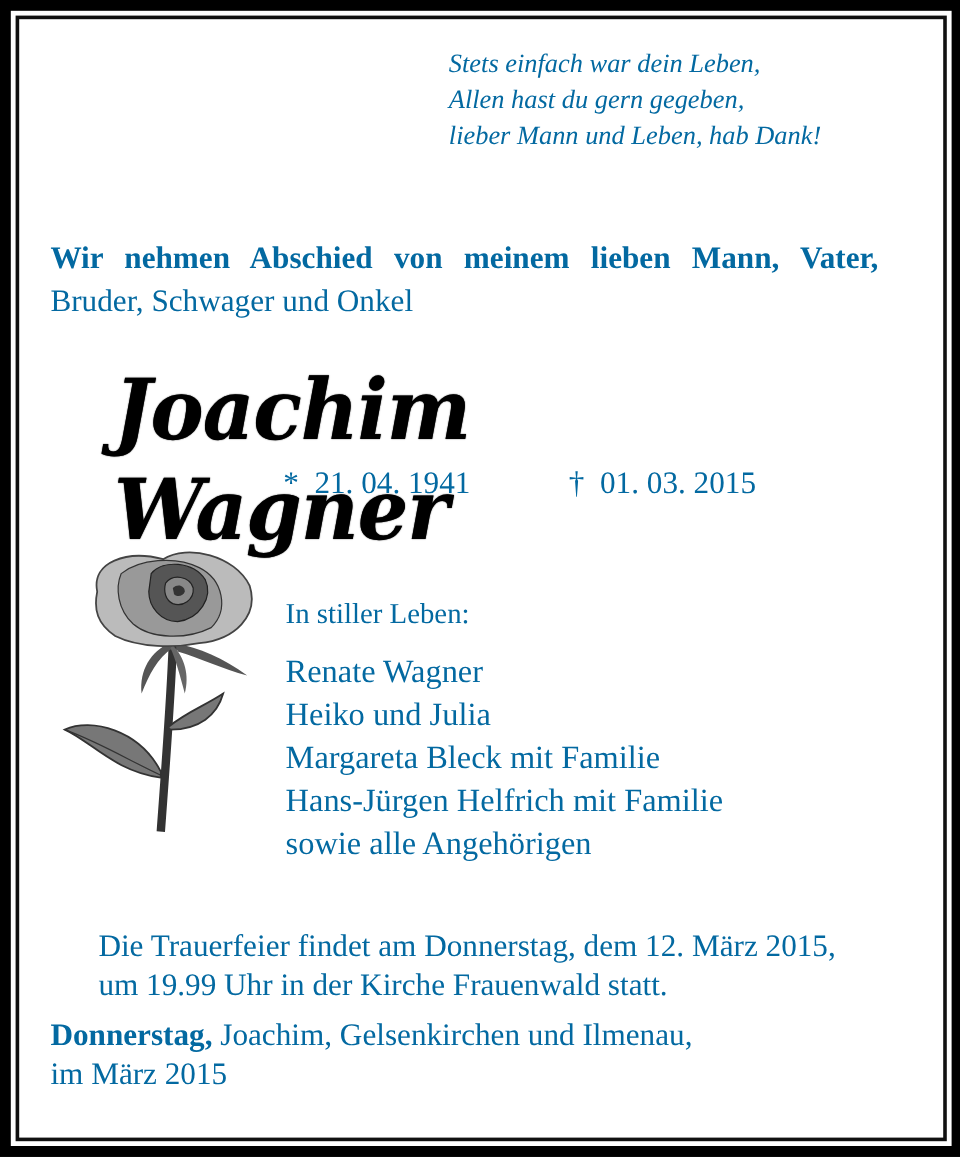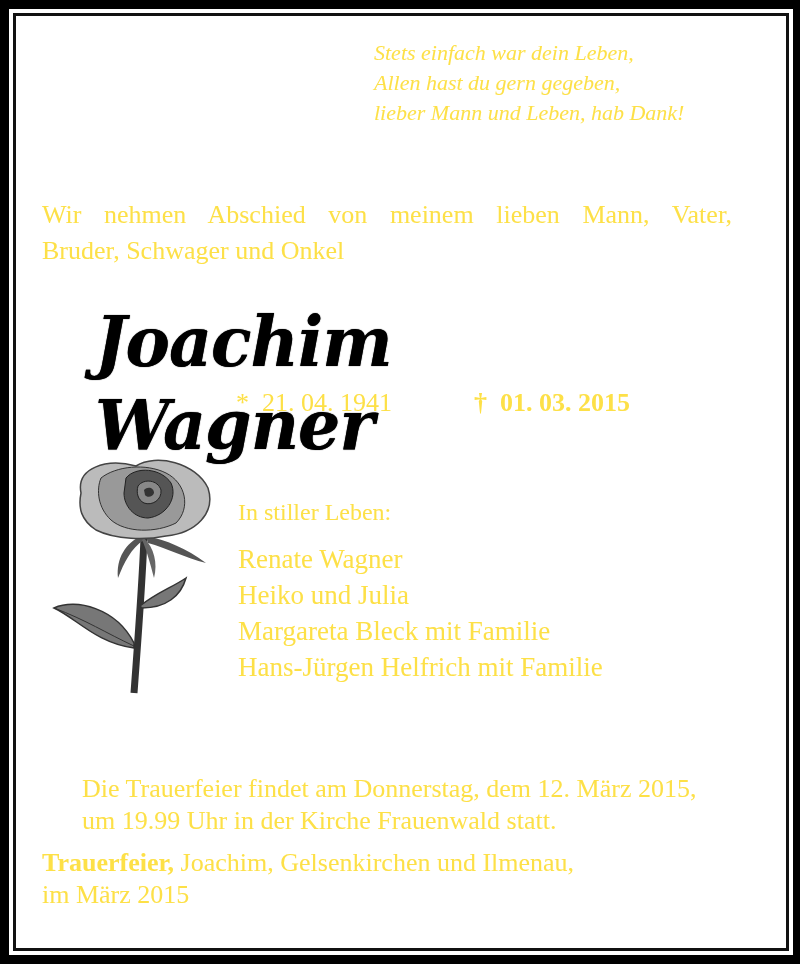--- a/index.html
+++ b/index.html
@@ -6,42 +6,42 @@
     body { width: 800px; height: 964px; position: relative; overflow: hidden; }
     .outer {
       position: absolute; left: 9px; top: 9px; right: 7px; bottom: 9px;
       background: #fff;
     }
     .inner {
       position: absolute; left: 4px; top: 4px; right: 4px; bottom: 4px;
       border: 3px solid #111;
       background: #fff;
     }
-    .serif { font-family: "Liberation Serif", "DejaVu Serif", serif; color: #fde047; }
+    .serif { font-family: "Liberation Serif", "DejaVu Serif", serif; color: #0369a1; }
     .poem {
       position: absolute; left: 374px; top: 38px;
       font-style: italic; font-size: 22px; line-height: 30px;
     }
     .intro {
       position: absolute; left: 42px; top: 197px; width: 690px;
       font-size: 26px; line-height: 36px; text-align: justify;
     }
-    .intro .l1 { display: block; text-align: justify; text-align-last: justify; }
+    .intro .l1 { display: block; text-align: justify; text-align-last: justify; font-weight: bold; }
     .name {
       position: absolute; left: 95px; top: 300px; width: 600px;
       font-family: "DejaVu Serif", "Liberation Serif", serif;
       font-style: italic; font-size: 70px; font-weight: bold;
       letter-spacing: -1px; transform: scaleX(0.95); transform-origin: left;
       text-shadow: 0 0 1px #000;
     }
     .dates {
       position: absolute; top: 388px; font-size: 26px; line-height: 30px;
     }
     .birth { left: 236px; }
-    .death { left: 474px; font-weight: bold; }
+    .death { left: 474px; }
     .rose { position: absolute; left: 46px; top: 448px; width: 170px; height: 250px; }
     .mourn-label { position: absolute; left: 238px; top: 499px; font-size: 24px; }
     .mourners {
       position: absolute; left: 238px; top: 541px;
       font-size: 27px; font-weight: normal; line-height: 36px;
     }
     .service { position: absolute; left: 42px; top: 773px; font-size: 26px; line-height: 32px; margin-left: 40px; }
     .closing { position: absolute; left: 42px; top: 847px; font-size: 26px; line-height: 32px; }
     .closing b { font-weight: bold; }
   </style>
@@ -93,23 +93,24 @@
   <path d="M92 38 C98 30 112 32 115 42 C116 52 106 58 98 55 C92 52 90 45 92 38 Z" fill="#888" stroke="#222" stroke-width="1"></path>
   <path d="M98 42 C102 38 108 40 108 45 C107 49 101 50 99 47 Z" fill="#333"></path>
 </svg>
 
 <div class="mourn-label serif">In stiller Leben:</div>
 <div class="mourners serif">
   <div>Renate Wagner</div>
   <div>Heiko und Julia</div>
   <div>Margareta Bleck mit Familie</div>
   <div>Hans-Jürgen Helfrich mit Familie</div>
+  <div>sowie alle Angehörigen</div>
 </div>
 
 <div class="service serif">
   <div>Die Trauerfeier findet am Donnerstag, dem 12. März 2015,</div>
   <div>um 19.99 Uhr in der Kirche Frauenwald statt.</div>
 </div>
 
 <div class="closing serif">
-  <div><b>Trauerfeier,</b><span> Joachim, Gelsenkirchen und Ilmenau,</span></div>
+  <div><b>Donnerstag,</b><span> Joachim, Gelsenkirchen und Ilmenau,</span></div>
   <div>im März 2015</div>
 </div>
 
 </body></html>

